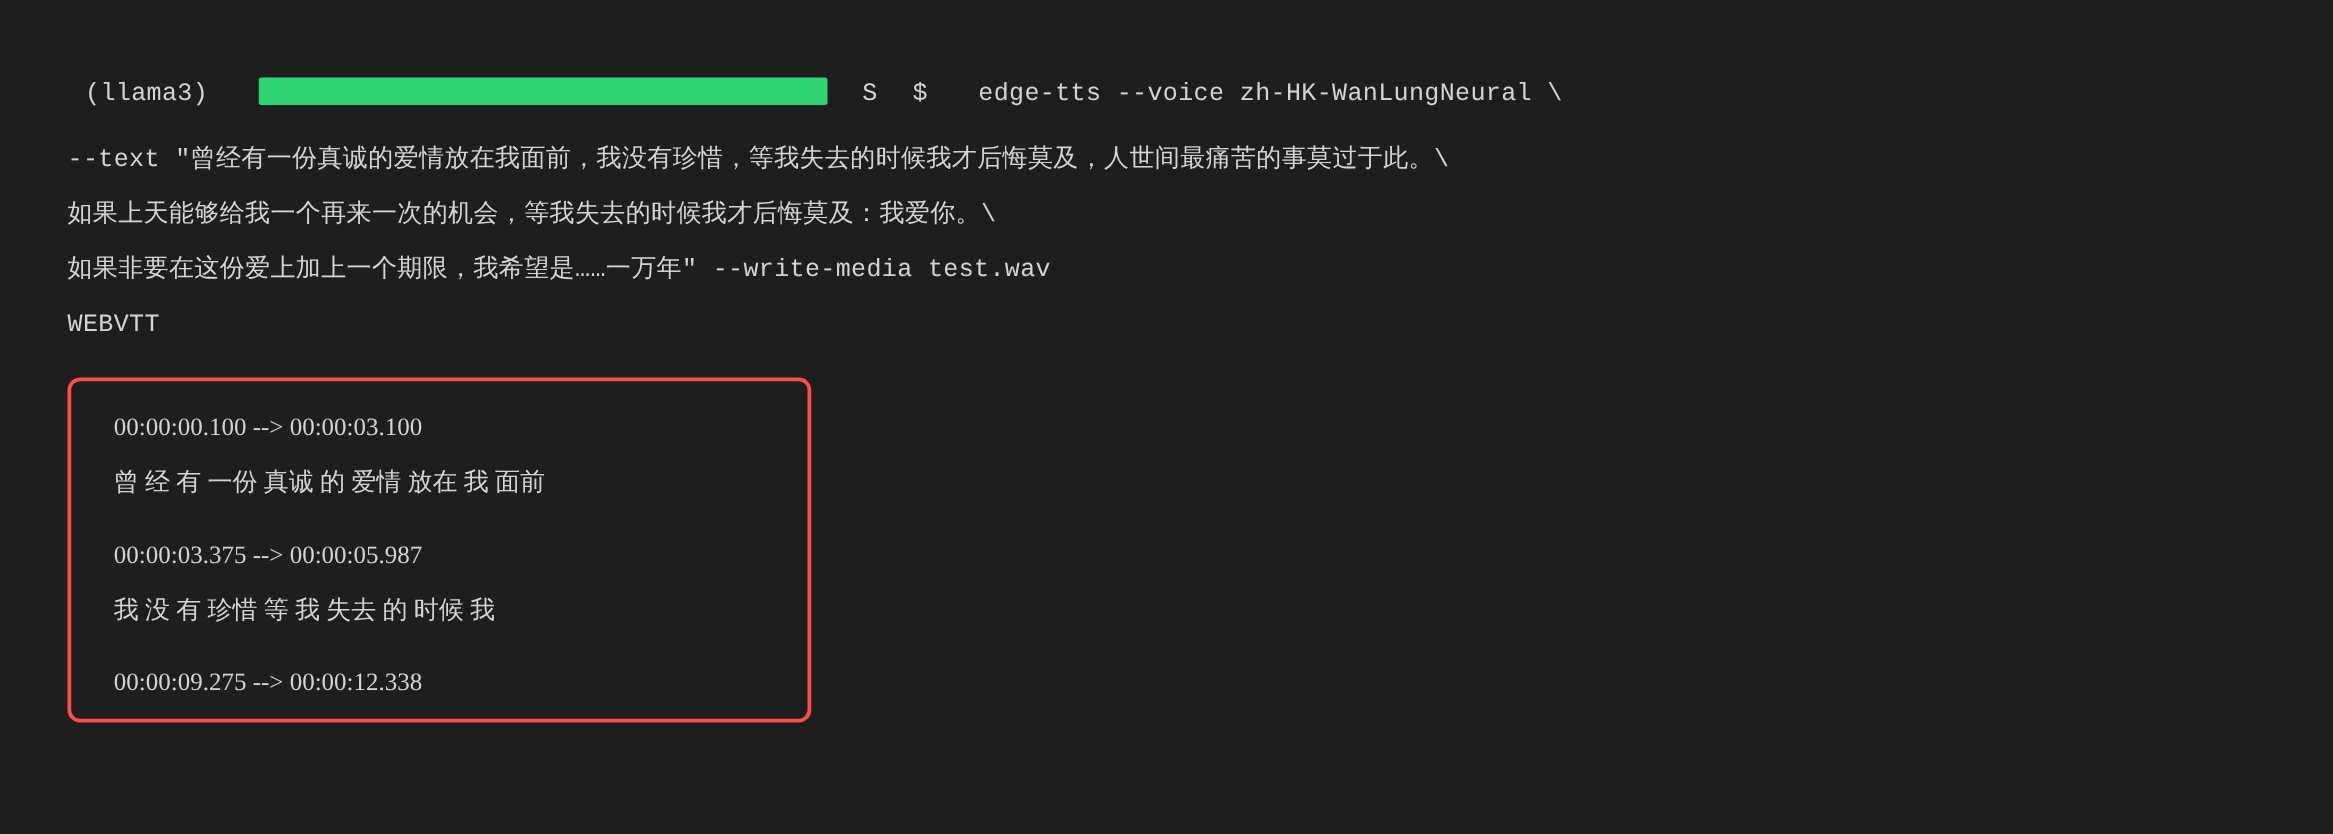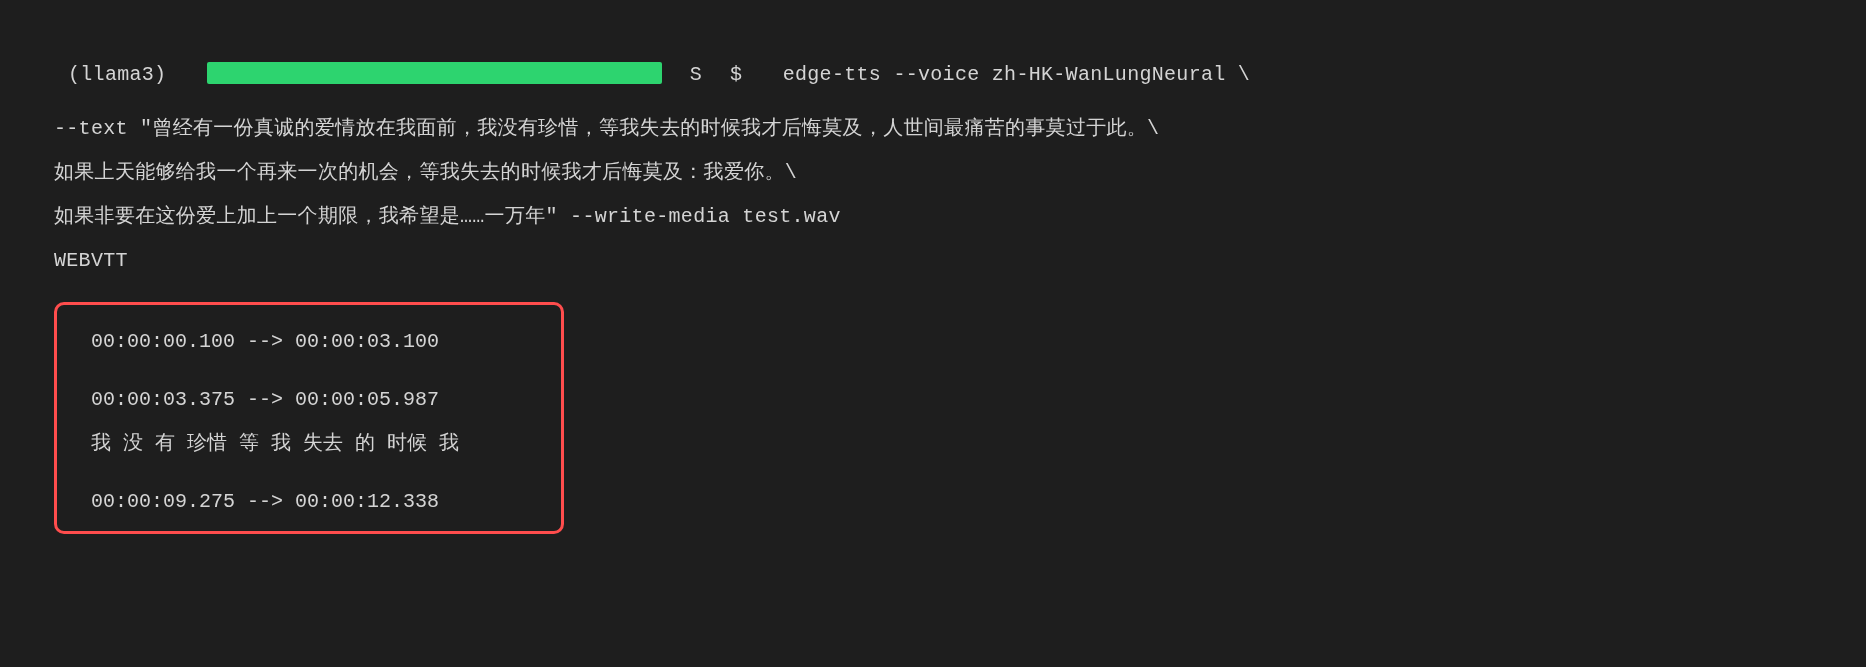--- a/index.html
+++ b/index.html
@@ -40,22 +40,23 @@
       color: #d4d4d4;
     }
     .command-text {
       color: #d4d4d4;
     }
     .highlighted-box {
       border: 3px solid #ff4d4d;
       border-radius: 10px;
       margin-top: 12px;
       padding: 8px 6px 0px 6px;
-      width: 510px;
+      width: 595px;
       display: inline-block;
+      font-family: Liberation Serif, serif;
     }
     .vtt-block {
       margin-bottom: 28px;
     }
     .vtt-block:last-child {
       margin-bottom: 0;
     }
     .vtt-time {
       color: #d4d4d4;
       white-space: pre;
@@ -72,20 +73,21 @@
 
 <div class="terminal-line"><span class="env-name">(llama3)</span> <span class="redacted" style="width:455px"></span><span>S</span><span class="prompt-char">$</span> <span class="command-text">edge-tts --voice zh-HK-WanLungNeural \</span></div>
 <div class="terminal-line command-text">--text "曾经有一份真诚的爱情放在我面前，我没有珍惜，等我失去的时候我才后悔莫及，人世间最痛苦的事莫过于此。\</div>
 <div class="terminal-line command-text">如果上天能够给我一个再来一次的机会，等我失去的时候我才后悔莫及：我爱你。\</div>
 <div class="terminal-line command-text">如果非要在这份爱上加上一个期限，我希望是……一万年" --write-media test.wav</div>
 <div class="terminal-line">WEBVTT</div>
 
 <div class="highlighted-box">
   <div class="vtt-block">
     <div class="vtt-time">00:00:00.100 --&gt; 00:00:03.100</div>
+    <div class="vtt-text">曾 经 有 一份 真诚 的 爱情 放在 我 面前</div>
   </div>
   <div class="vtt-block">
     <div class="vtt-time">00:00:03.375 --&gt; 00:00:05.987</div>
     <div class="vtt-text">我 没 有 珍惜 等 我 失去 的 时候 我</div>
   </div>
   <div class="vtt-block">
     <div class="vtt-time">00:00:09.275 --&gt; 00:00:12.338</div>
   </div>
 </div>
 

